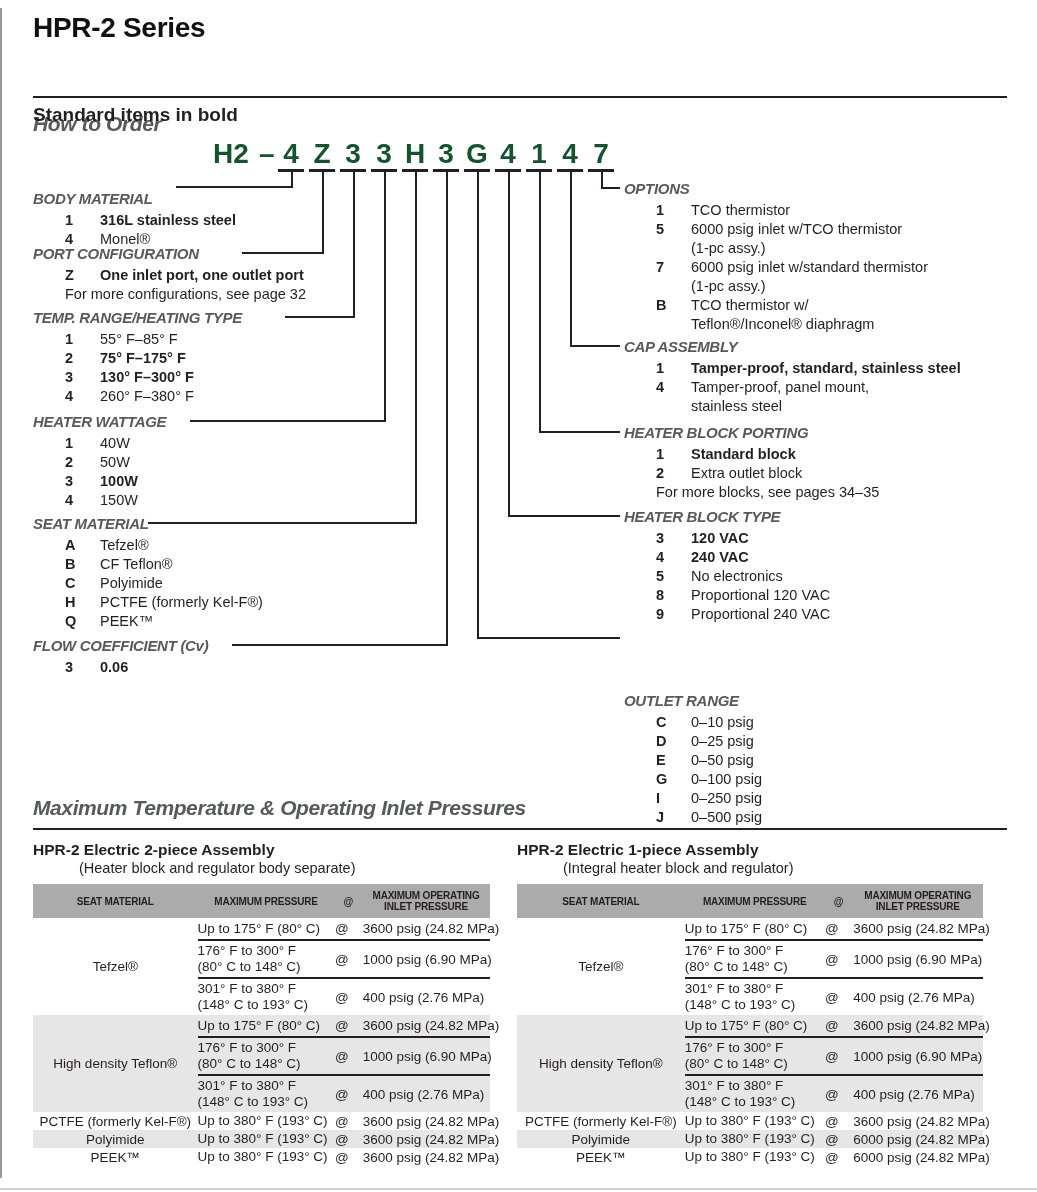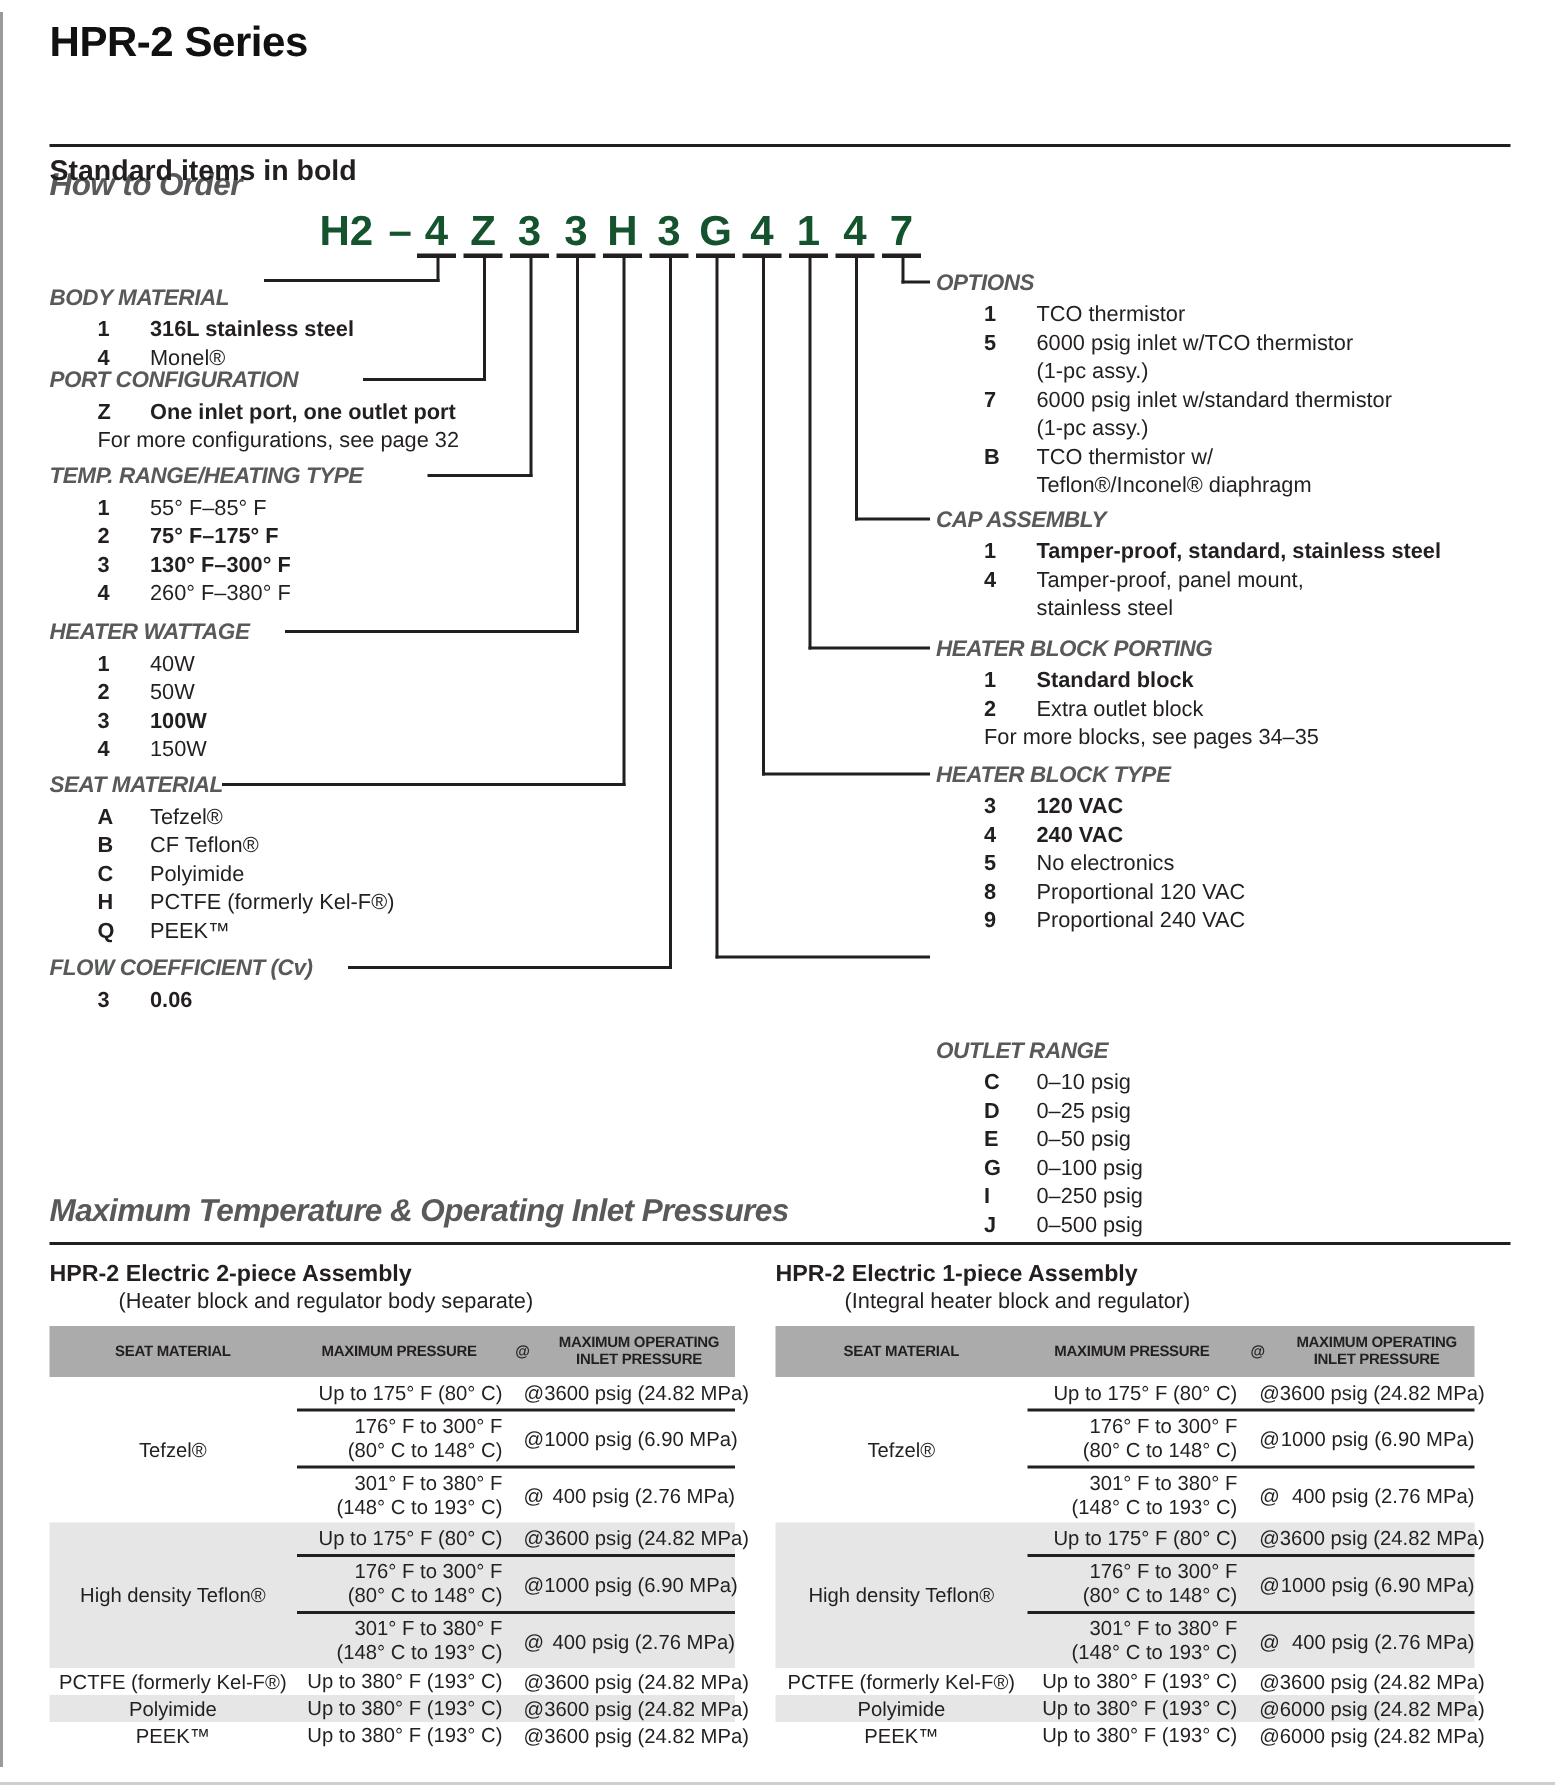--- a/index.html
+++ b/index.html
@@ -37,21 +37,21 @@
   .mtab-title{font-size:15.5px;font-weight:bold;line-height:19px;}
   .mtab-sub{font-size:14.5px;line-height:19px;margin-left:46px;}
   .mt-grid{margin-top:6px;font-size:13.5px;}
   .mt-head{display:grid;grid-template-columns:36% 30% 6% 28%;background:var(--thead-bg,#ababab);
     font-size:10px;font-weight:bold;line-height:11px;text-align:center;align-items:center;
     min-height:34px;letter-spacing:-0.2px;}
   .mt-head > div{padding:2px 2px;}
   .mt-group{display:grid;grid-template-columns:36% 64%;}
   .mt-group.shaded{background:var(--shade,#e6e6e6);}
   .mt-seat{display:flex;align-items:center;justify-content:center;text-align:center;white-space:nowrap;}
-  .mt-row{display:grid;grid-template-columns:47% 9.5% 43.5%;align-items:center;text-align:right;}
+  .mt-row{display:grid;grid-template-columns:47% 9.5% 43.5%;align-items:center;text-align:left;}
   .mt-row.rule{border-bottom:2px solid var(--rule,#231f20);}
   .mt-row.one{min-height:21px;}
   .mt-row.two{min-height:36px;}
   .mt-row.single{min-height:18px;}
   .mt-temp div{line-height:16px;white-space:nowrap;}
   .mt-press{white-space:nowrap;}
 </style>
 </head>
 <body>
 

